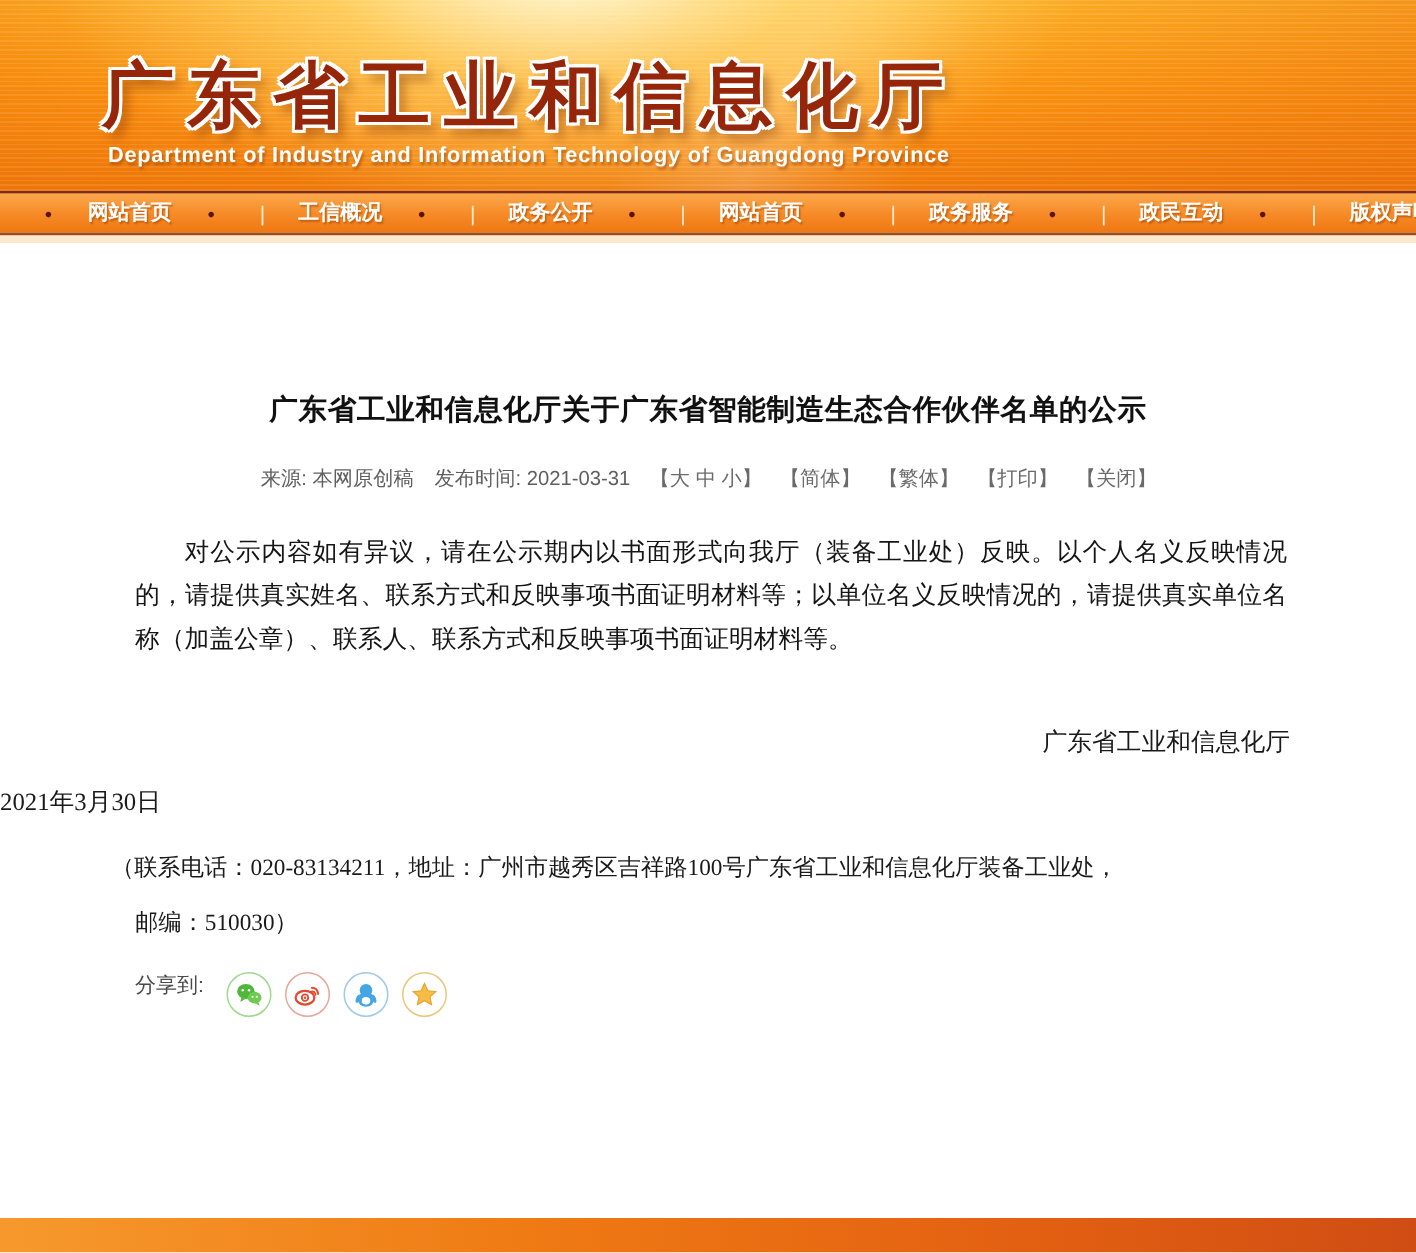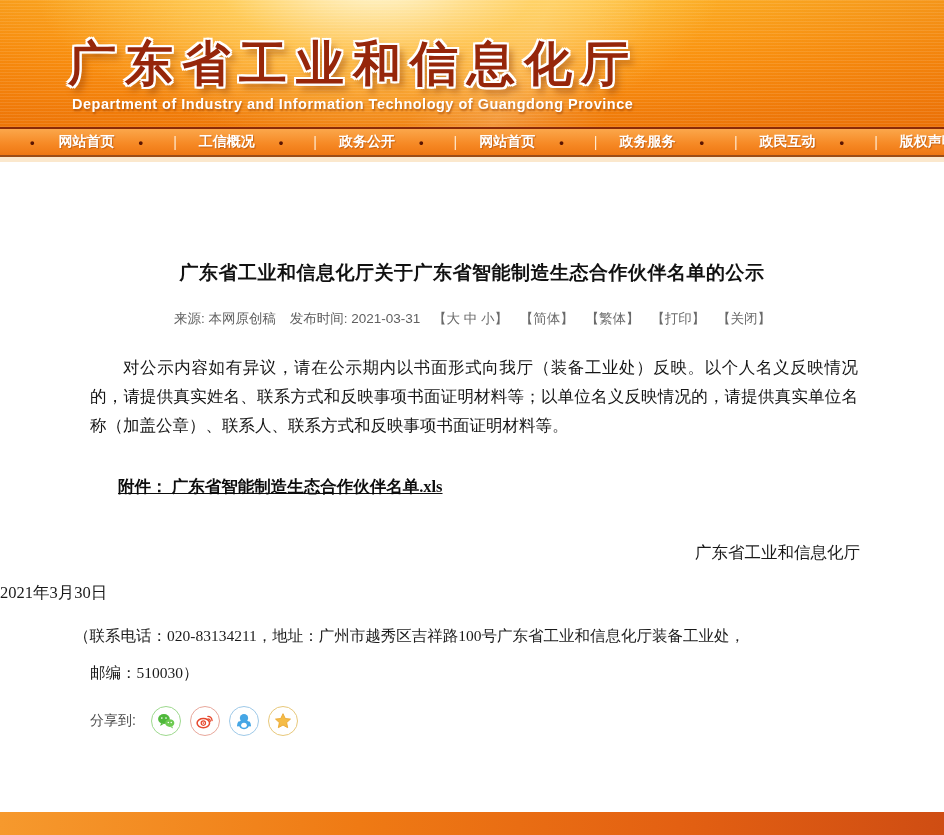--- a/index.html
+++ b/index.html
@@ -96,21 +96,21 @@
     cursor:pointer; display:inline-block;
   }
   .signature { margin-top:44px; padding-right:84px; text-align:right; font-size:16.5px; color:#1a1a1a; }
   .sign-date { margin-top:18px; padding-right:88px; font-size:16.5px; color:#1a1a1a; }
   .contact-line1 { margin-top:22px; padding-left:74px; font-size:15.5px; color:#1a1a1a; }
   .contact-line2 { margin-top:16px; padding-left:90px; font-size:15.5px; color:#1a1a1a; }
 
   
   .share-row {
     margin-top:22px; padding-left:90px;
-    display:flex; align-items:center; gap:9px;
+    display:flex; gap:9px;
     font-family:"Liberation Sans","DejaVu Sans",sans-serif;
   }
   .share-label { font-size:14px; color:#4a4a4a; margin-right:6px; }
   .share-btn {
     width:30px; height:30px; border-radius:50%;
     background:#fff; display:flex; align-items:center; justify-content:center;
     cursor:pointer;
   }
   .share-btn svg { display:block; }
   .share-wechat { border:1px solid #9ed98e; }
@@ -167,23 +167,20 @@
     <span class="meta-link">【简体】</span>
     <span class="meta-link">【繁体】</span>
     <span class="meta-link">【打印】</span>
     <span class="meta-link">【关闭】</span>
   </div>
 
   <div class="article-body">
     <p>对公示内容如有异议，请在公示期内以书面形式向我厅（装备工业处）反映。以个人名义反映情况的，请提供真实姓名、联系方式和反映事项书面证明材料等；以单位名义反映情况的，请提供真实单位名称（加盖公章）、联系人、联系方式和反映事项书面证明材料等。</p>
   </div>
 
-  <div>
-    <span class="attachment-line">附件： 广东省智能制造生态合作伙伴名单.xls</span>
-  </div>
 
   <div class="signature">广东省工业和信息化厅</div>
   <div class="sign-date">2021年3月30日</div>
 
   <div class="contact-line1">（联系电话：020-83134211，地址：广州市越秀区吉祥路100号广东省工业和信息化厅装备工业处，</div>
   <div class="contact-line2">邮编：510030）</div>
 
   <div class="share-row">
     <span class="share-label">分享到:</span>
 

